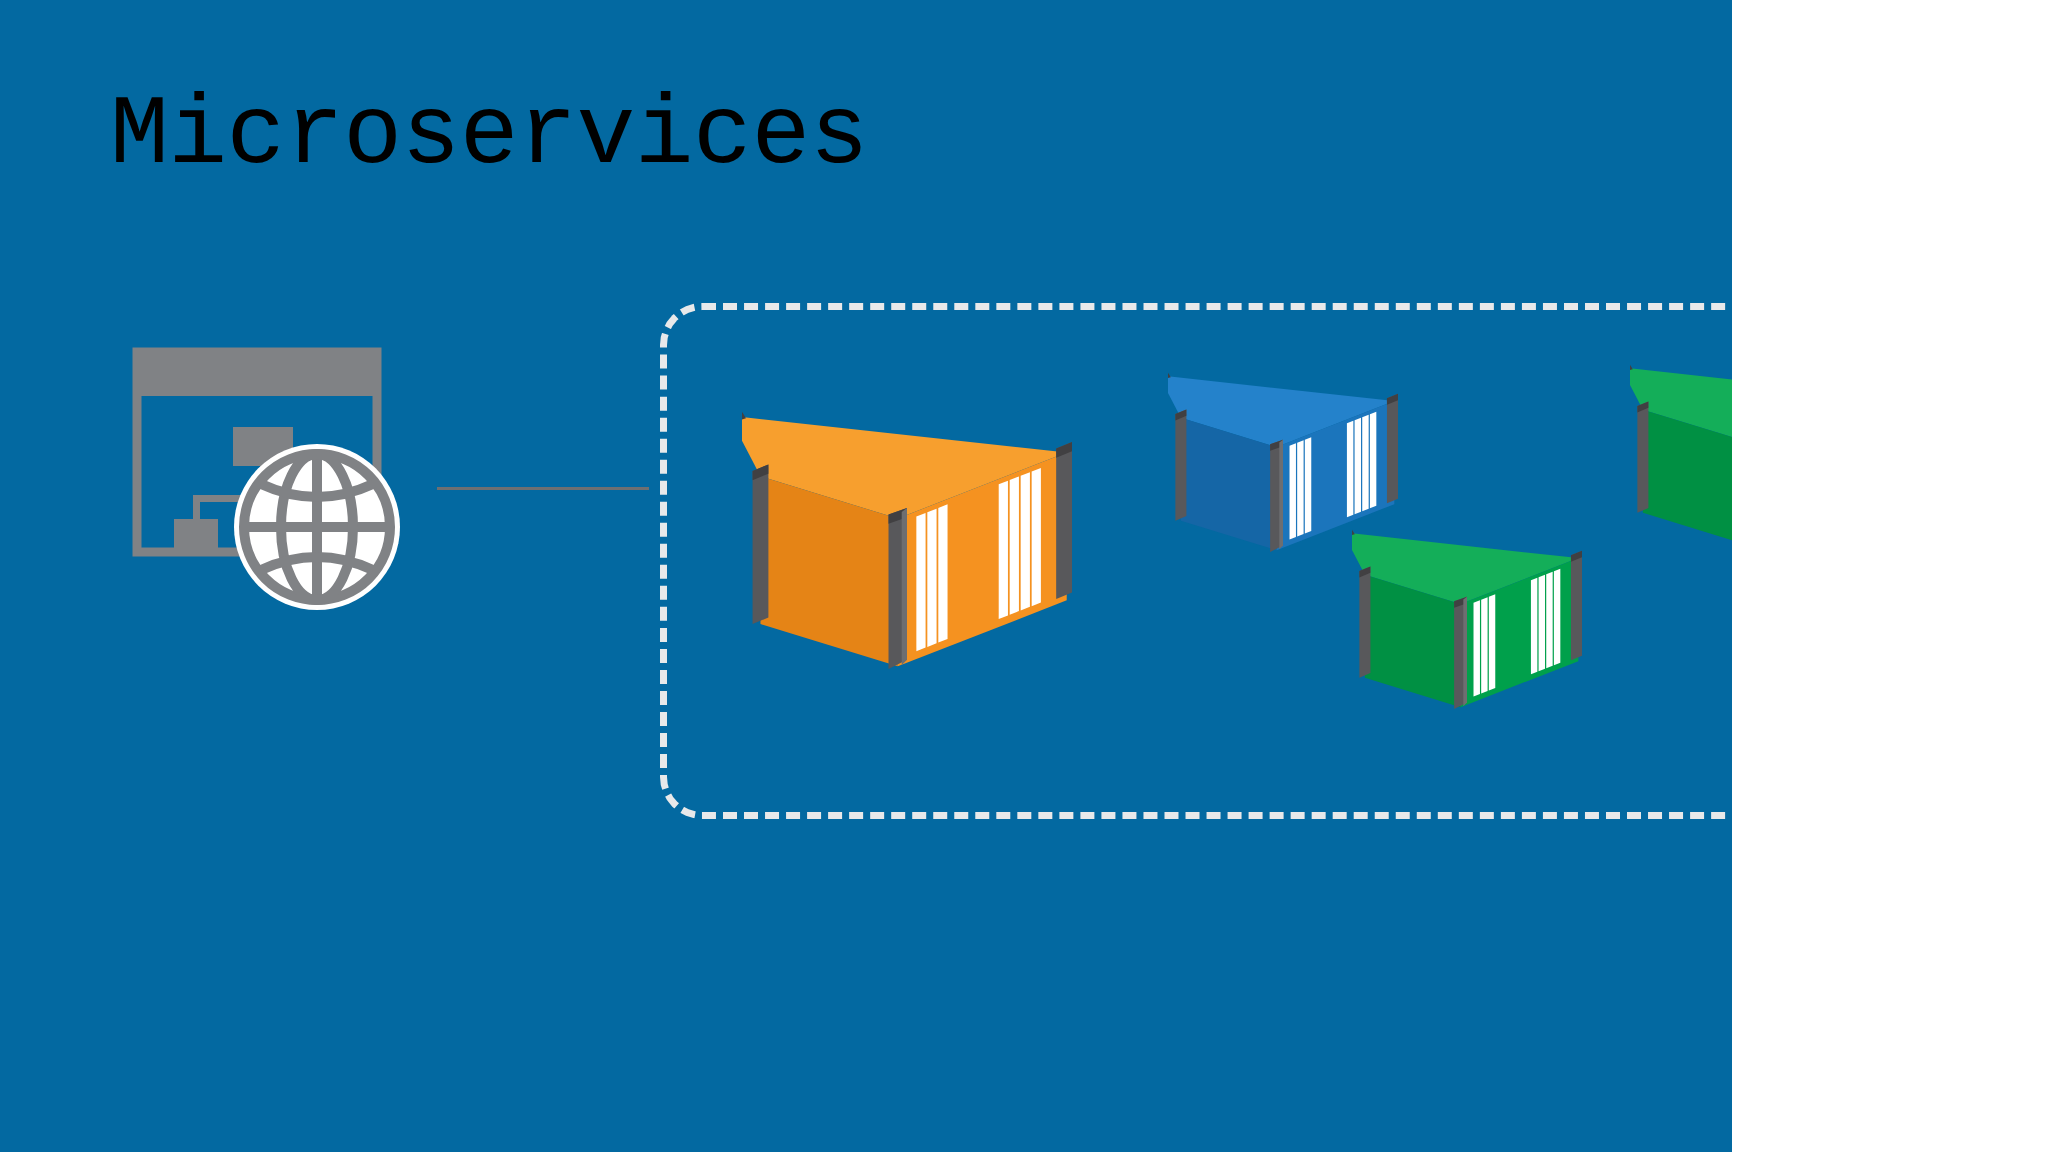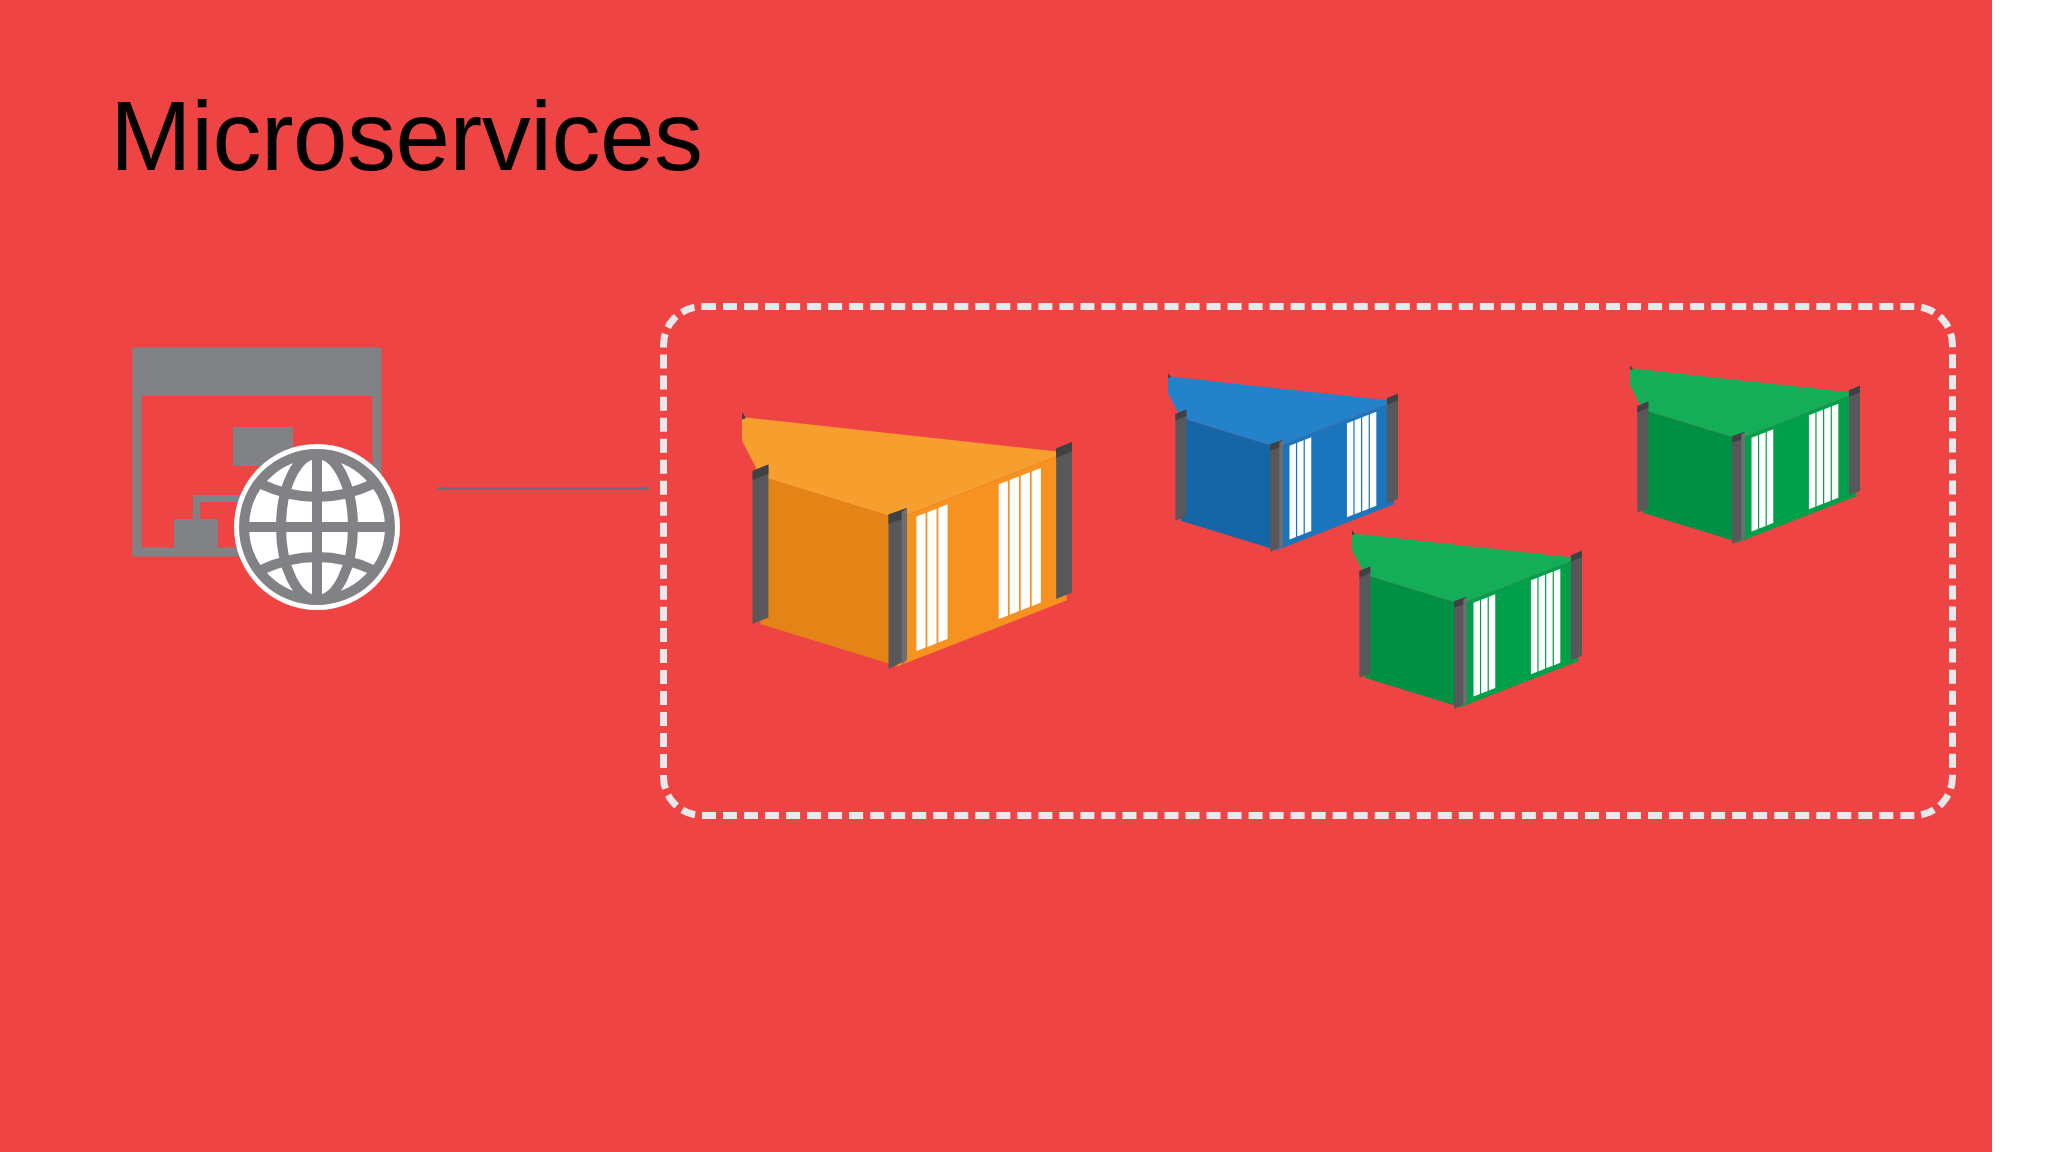--- a/index.html
+++ b/index.html
@@ -6,24 +6,25 @@
   html, body {
     margin: 0;
     padding: 0;
     background: #ffffff;
   }
   body {
     font-family: "Liberation Sans", "DejaVu Sans", sans-serif;
   }
   #slide {
     position: relative;
-    width: 1992px;
+    width: 1732px;
     height: 1152px;
-    background: #ef4444;
+    background: #0369a1;
     overflow: hidden;
+    font-family: Liberation Mono, monospace;
   }
 
   
   #page-title {
     position: absolute;
     left: 110px;
     top: 80px;
     font-size: 98px;
     line-height: 1.15;
     font-weight: 400;

